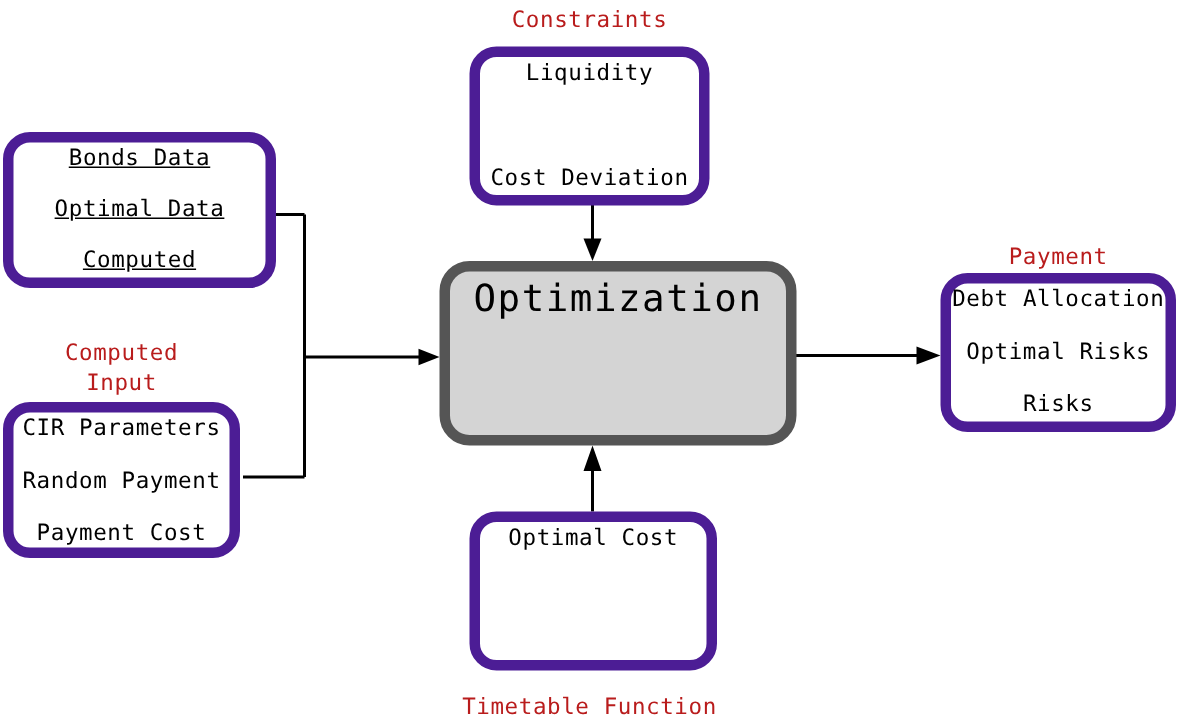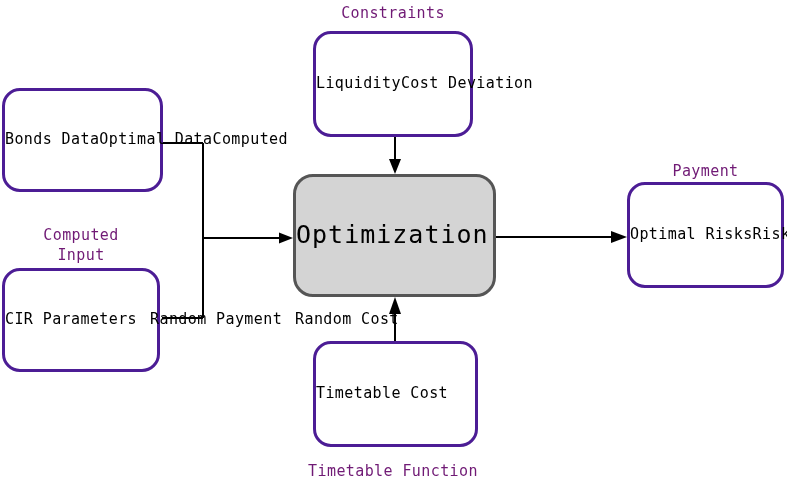--- a/index.html
+++ b/index.html
@@ -14,27 +14,27 @@
   #canvas {
     position: relative;
     width: 787px;
     height: 482px;
     background: #ffffff;
     overflow: hidden;
   }
   .node {
     position: absolute;
     box-sizing: border-box;
-    border: 3px solid #4c1d95;
+    border: 7px solid #4c1d95;
     border-radius: 18px;
     background: #ffffff;
     display: flex;
-    flex-direction: row;
+    flex-direction: column;
     align-items: center;
-    justify-content: flex-start;
+    justify-content: space-between;
     text-align: center;
     line-height: 1.45;
     font-size: 15px;
     letter-spacing: 0.4px;
   }
   .node.center {
     background: #d4d4d4;
     border-color: #555555;
     font-size: 25px;
     letter-spacing: 1px;
@@ -44,21 +44,21 @@
     display: block;
     white-space: pre;
   }
   .caption {
     position: absolute;
     text-align: center;
     font-size: 15px;
     letter-spacing: 0.4px;
     line-height: 1.35;
     white-space: pre-line;
-    color: #701a75;
+    color: #b91c1c;
   }
   .edge {
     position: absolute;
     pointer-events: none;
   }
   .edge svg {
     display: block;
     overflow: visible;
   }
 </style>
@@ -105,43 +105,44 @@
     </svg>
   </div>
 
   <div class="edge" style="left:494px; top:228px; width:136px; height:18px;">
     <svg width="136" height="18" viewBox="0 0 136 18">
       <path d="M 1,9 L 120,9" stroke="#000000" stroke-width="2" fill="none"></path>
       <path d="M 133,9 L 117,3 L 117,15 Z" fill="#000000"></path>
     </svg>
   </div>
 
-  <div class="node" style="left:2px; top:88px; width:161px; height:104px;">
+  <div class="node" style="left:2px; top:88px; width:182px; height:104px;text-decoration:underline;">
     <span class="line">Bonds Data</span>
     <span class="line">Optimal Data</span>
     <span class="line">Computed</span>
   </div>
 
   <div class="node" style="left:2px; top:268px; width:158px; height:104px;gap:13px;">
     <span class="line">CIR Parameters</span>
     <span class="line">Random Payment</span>
-    <span class="line">Random Cost</span>
+    <span class="line">Payment Cost</span>
   </div>
 
   <div class="node" style="left:313px; top:31px; width:160px; height:106px;">
     <span class="line">Liquidity</span>
     <span class="line">Cost Deviation</span>
   </div>
 
-  <div class="node center" style="left:293px; top:174px; width:203px; height:123px;">
+  <div class="node center" style="left:293px; top:174px; width:238px; height:123px;">
     <span class="line">Optimization</span>
   </div>
 
   <div class="node" style="left:313px; top:341px; width:165px; height:106px;">
-    <span class="line">Timetable Cost</span>
+    <span class="line">Optimal Cost</span>
   </div>
 
   <div class="node" style="left:627px; top:182px; width:157px; height:106px;">
+    <span class="line">Debt Allocation</span>
     <span class="line">Optimal Risks</span>
     <span class="line">Risks</span>
   </div>
 
 </div>
 
 </body></html>

